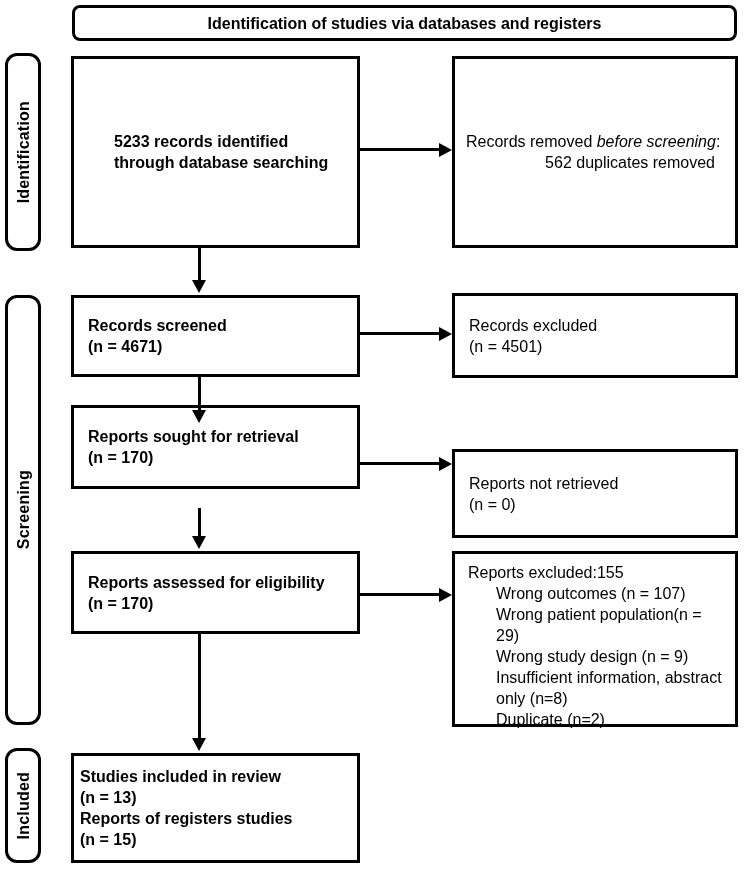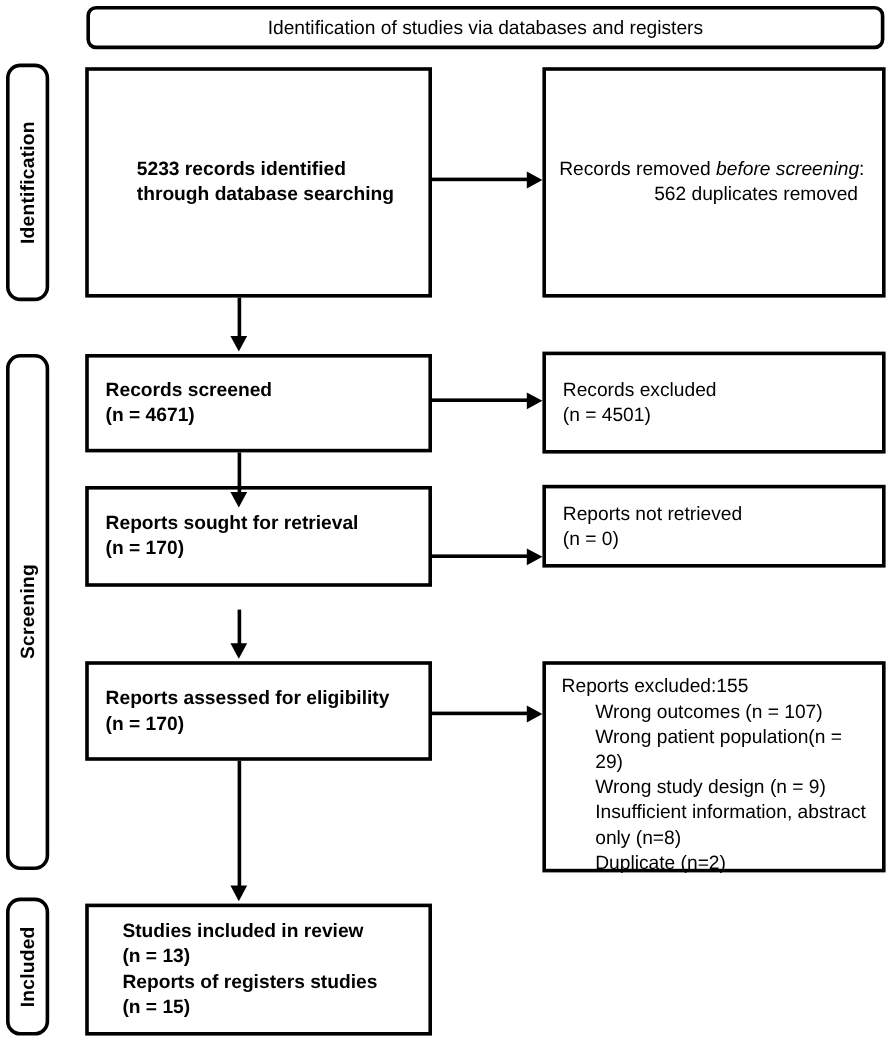--- a/index.html
+++ b/index.html
@@ -16,21 +16,21 @@
     position: absolute;
     border: 3px solid #000000;
     background: #ffffff;
     font-size: 16px;
     line-height: 21px;
     color: #000000;
   }
   .header-box {
     left: 72px; top: 5px; width: 665px; height: 36px;
     display: flex; align-items: center; justify-content: center;
-    font-weight: normal; font-size: 16px;
+    font-weight: bold; font-size: 16px;
     border-radius: 8px;
     text-align: center;
   }
   .side-box {
     left: 5px; width: 36px;
     display: flex; align-items: center; justify-content: center;
     border-radius: 12px;
   }
   .side-label {
     writing-mode: vertical-rl;
@@ -48,25 +48,25 @@
   .col-right { left: 452px; width: 286px; }
 
   .vcenter { display: flex; flex-direction: column; justify-content: center; }
 
   .b-identified { top: 56px; height: 192px; padding-left: 40px; padding-right: 18px; }
   .r-removed    { top: 56px; height: 192px; padding-left: 11px; padding-right: 6px; }
   .r-removed .centered-line { text-align: right; padding-right: 14px; }
   .b-screened   { top: 295px; height: 82px;  padding-left: 14px; }
   .r-excluded   { top: 293px; height: 85px;  padding-left: 14px; }
   .b-sought     { top: 405px; height: 84px;  padding-left: 14px; }
-  .r-notret     { top: 404px; height: 69px;  padding-left: 14px; }
+  .r-notret     { top: 449px; height: 89px;  padding-left: 14px; }
   .b-assessed   { top: 551px; height: 83px;  padding-left: 14px; }
   .r-reasons    { top: 551px; height: 176px; padding: 8px 9px 6px 13px; }
   .r-reasons .reason { margin-left: 28px; }
-  .b-included   { top: 753px; height: 110px; padding-left: 28px; }
+  .b-included   { top: 753px; height: 110px; padding-left: 6px; }
 
   .arrow-line-v { position: absolute; width: 3px; background: #000; }
   .arrow-line-h { position: absolute; height: 3px; background: #000; }
   .arrow-head-down {
     position: absolute; width: 0; height: 0;
     border-left: 7px solid transparent;
     border-right: 7px solid transparent;
     border-top: 13px solid #000;
   }
   .arrow-head-right {

